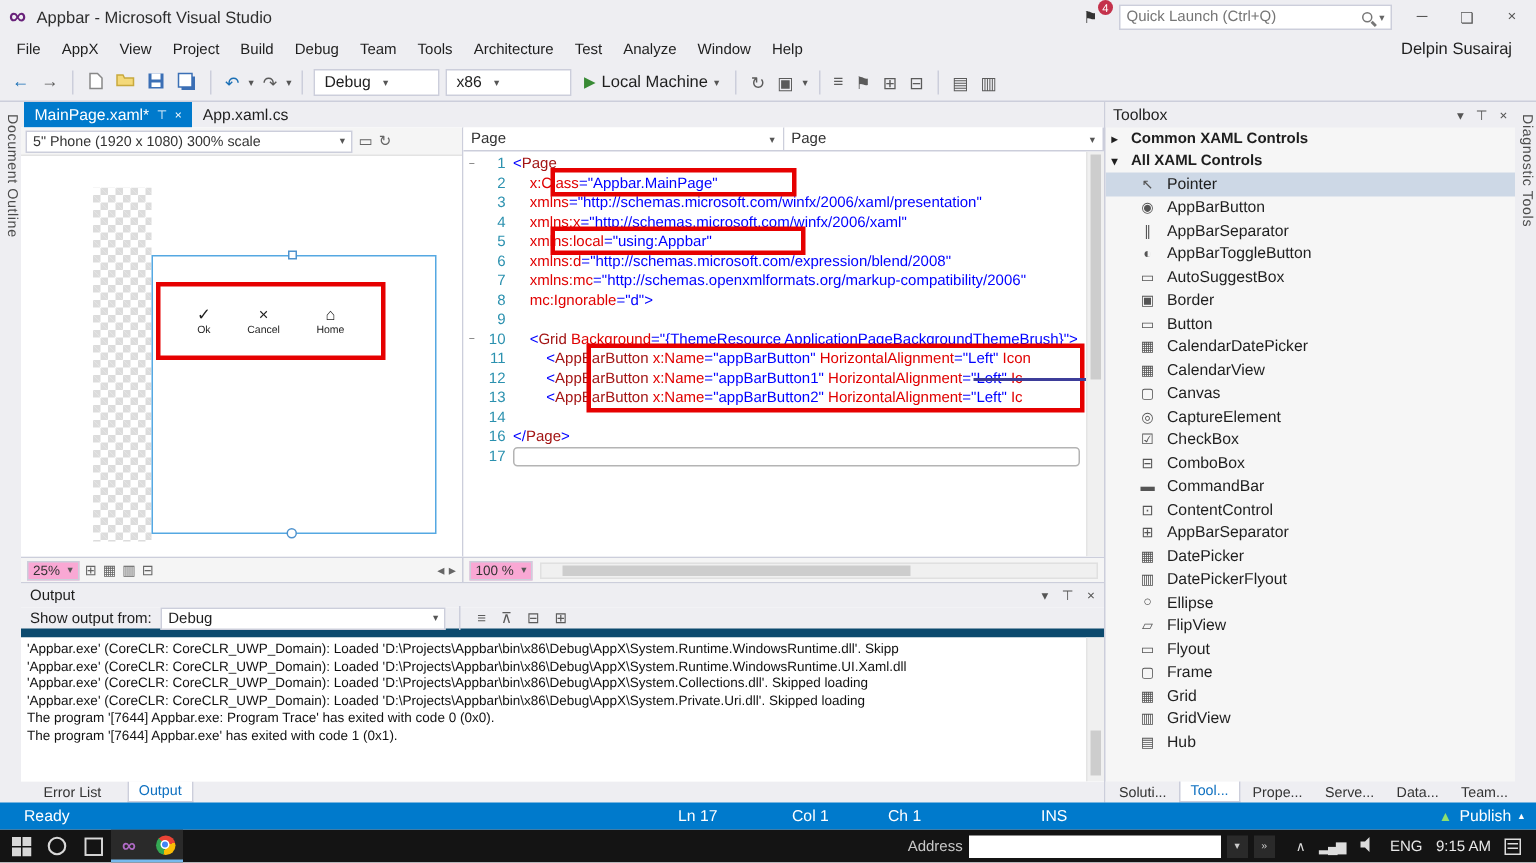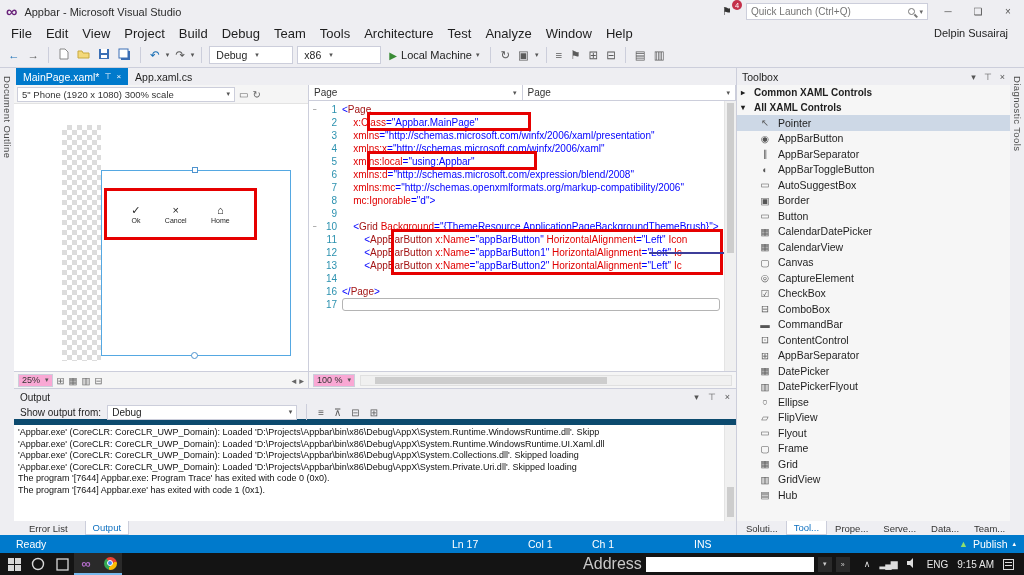--- a/index.html
+++ b/index.html
@@ -16,21 +16,21 @@
   .badge{position:absolute;top:-5px;right:-6px;background:#c4314b;color:#fff;font-size:7.5px;width:10px;height:10px;border-radius:50%;display:flex;align-items:center;justify-content:center}
   .quick{width:182px;height:17px;background:#fff;border:1px solid #cccedb;display:flex;align-items:center;padding:0 4px;gap:4px}
   .quick input{border:none;outline:none;flex:1;font-size:10px;color:#767676;background:transparent}
   .mag{width:7px;height:7px;border:1.5px solid #777;border-radius:50%;position:relative;flex:none}
   .mag::after{content:"";position:absolute;width:4px;height:1.5px;background:#777;transform:rotate(45deg);left:5px;top:6px}
   .qarr{font-size:7px;color:#666}
   .winbtn{font-size:10px;color:#555;width:20px;text-align:center}
 
   
   .menubar{height:20px;background:#eeeef2;display:flex;align-items:center;padding:0 4px;flex:none}
-  .menu-item{padding:2px 7px;font-size:13px}
+  .menu-item{padding:2px 7px;font-size:10px}
   .user{margin-left:auto;font-size:11px;padding-right:12px}
 
   
   .toolbar{height:25px;background:#eeeef2;border-bottom:1px solid #cccedb;display:flex;align-items:center;padding:0 6px;gap:4px;flex:none}
   .ticon{font-size:11.5px;color:#5b5b5b;padding:0 2px}
   .ticon.blue{color:#1a6fb5}
   .tsep{width:1px;height:16px;background:#cccedb;margin:0 3px}
   .combo{height:18px;background:#fff;border:1px solid #cccedb;display:flex;align-items:center;font-size:10.5px;padding:0 4px 0 6px;gap:8px}
   .combo .arr,.arr{font-size:7px;color:#555}
   .run{display:flex;align-items:center;gap:4px;padding:0 4px;height:18px}
@@ -120,21 +120,21 @@
   .sb{position:absolute;top:3px}
   .sb-pub{position:absolute;right:8px;top:3px;display:flex;gap:5px;align-items:center}
   .pub-arrow{color:#8ee06e;font-size:9px}
 
   .taskbar{height:22px;background:#141414;display:flex;align-items:center;color:#e8e8e8;padding:0 2px;flex:none}
   .tk-icon{width:24px;height:22px;display:flex;align-items:center;justify-content:center;flex:none}
   .tk-icon.active{border-bottom:2px solid #76b9ed;background:#2a2a2a}
   .chrome{width:13px;height:13px;border-radius:50%;background:conic-gradient(from -45deg,#ea4335 0 120deg,#fbbc05 0 240deg,#34a853 0 360deg);position:relative}
   .chrome::after{content:"";position:absolute;inset:3.5px;background:#4285f4;border:1px solid #fff;border-radius:50%}
   .addr-group{margin-left:auto;display:flex;align-items:center;gap:4px}
-  .addr-label{color:#c8c8c8;font-size:16px}
+  .addr-label{color:#c8c8c8;font-size:10px}
   .addr-input{width:168px;height:15px;border:none;background:#fff}
   .addr-btn{width:14px;height:15px;background:#2a2a2a;display:flex;align-items:center;justify-content:center;font-size:7px;color:#ccc}
   .tk-right{display:flex;align-items:center;gap:9px;padding:0 8px 0 14px;font-size:10px}
   .tk-glyph{font-size:9px;color:#ddd}
   .action-center{width:11px;height:11px;border:1px solid #ddd;position:relative}
   .action-center::after{content:"";position:absolute;left:1px;right:1px;top:2px;border-top:1px solid #ddd;box-shadow:0 3px 0 #ddd}
 </style>
 </head>
 <body>
 
@@ -155,21 +155,21 @@
       </span>
       <span class="winbtn">─</span>
       <span class="winbtn">❏</span>
       <span class="winbtn">×</span>
     </div>
   </div>
 
   <div class="menubar">
     <div id="menu-items" style="display:flex">
         <span class="menu-item">File</span>
-        <span class="menu-item">Edit</span>
+        <span class="menu-item">AppX</span>
         <span class="menu-item">View</span>
         <span class="menu-item">Project</span>
         <span class="menu-item">Build</span>
         <span class="menu-item">Debug</span>
         <span class="menu-item">Team</span>
         <span class="menu-item">Tools</span>
         <span class="menu-item">Architecture</span>
         <span class="menu-item">Test</span>
         <span class="menu-item">Analyze</span>
         <span class="menu-item">Window</span>

